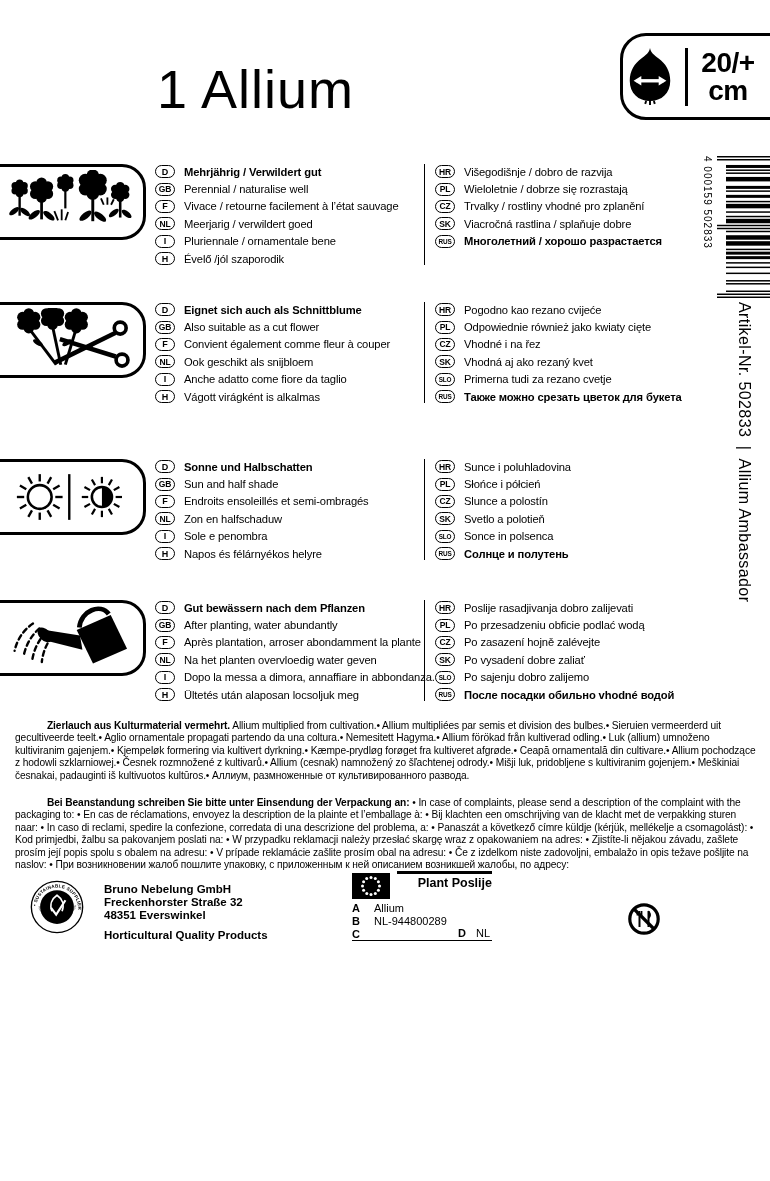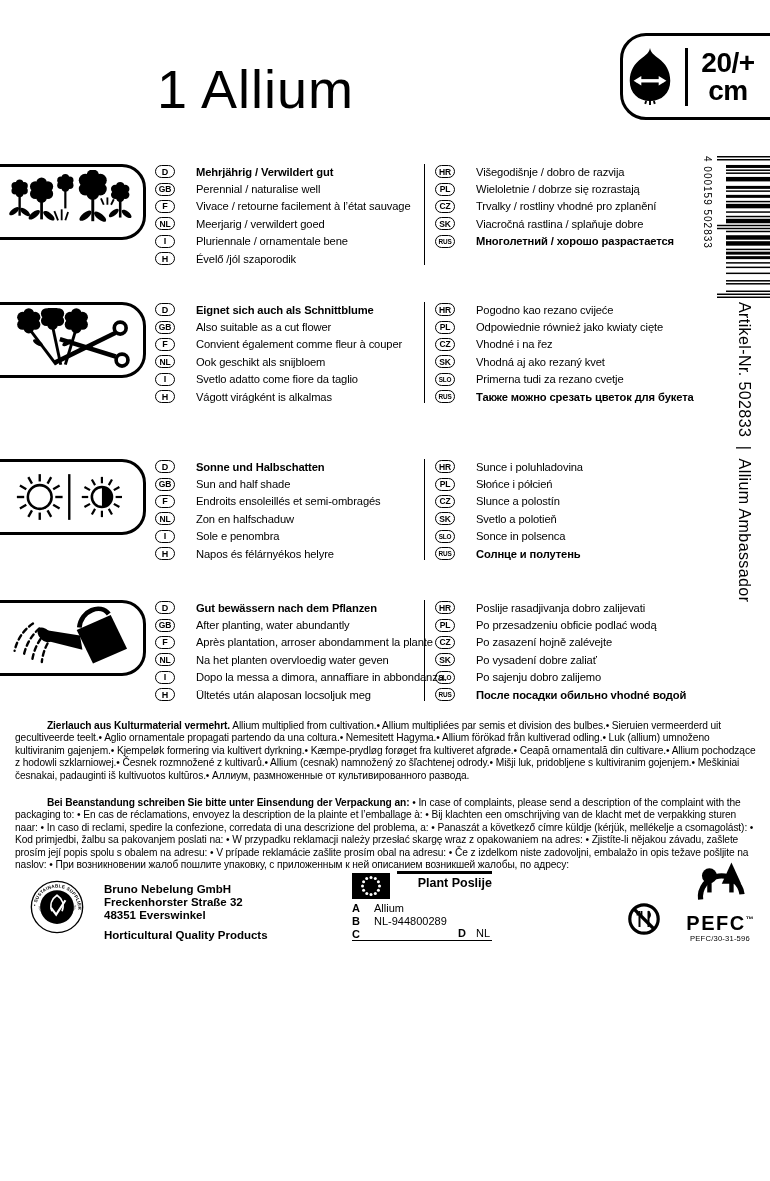--- a/index.html
+++ b/index.html
@@ -27,21 +27,21 @@
     border:3px solid #000;border-radius:24px;background:#fff;box-sizing:border-box;
     display:flex;align-items:center;justify-content:flex-end;padding-right:5px;}
   .divider{position:absolute;left:424px;top:1px;width:1.3px;height:101px;background:#000;}
   .col{position:absolute;top:0;display:flex;flex-direction:column;}
   .col-left{left:155px;}
   .col-right{left:435px;}
   .lang-row{display:flex;align-items:center;height:17.4px;}
   .lang-badge{flex:0 0 auto;min-width:20px;height:13px;border:1.4px solid #000;border-radius:7px;
     display:flex;align-items:center;justify-content:center;font-weight:700;font-size:8.5px;
     box-sizing:border-box;padding:0 2px;margin-right:9px;letter-spacing:-0.2px;}
-  .lang-text{font-size:11.2px;white-space:nowrap;letter-spacing:-0.12px;margin-left:12px;}
+  .lang-text{font-size:11.2px;white-space:nowrap;letter-spacing:-0.12px;}
   .lang-row.bold .lang-text{font-weight:700;}
   
   .para{position:absolute;left:15px;width:742px;font-size:10.2px;line-height:12.4px;letter-spacing:-0.1px;}
   .para .lead{font-weight:700;margin-left:32px;}
   
   .stamp{position:absolute;left:30px;top:880px;}
   .address{position:absolute;left:104px;top:883px;font-size:11.5px;line-height:13.2px;font-weight:700;}
   .tagline{position:absolute;left:104px;top:929px;font-size:11.5px;font-weight:700;}
   .passport{position:absolute;left:352px;top:871px;width:140px;font-size:11px;}
   .passport .flag{position:absolute;left:0;top:2px;}
@@ -299,21 +299,21 @@
         <div class="lang-row">
           <span class="lang-badge" style="font-size: 9px;">F</span>
           <span class="lang-text">Convient également comme fleur à couper</span>
         </div>
         <div class="lang-row">
           <span class="lang-badge">NL</span>
           <span class="lang-text">Ook geschikt als snijbloem</span>
         </div>
         <div class="lang-row">
           <span class="lang-badge" style="font-size: 9px;">I</span>
-          <span class="lang-text">Svetlo adatto come fiore da taglio</span>
+          <span class="lang-text">Anche adatto come fiore da taglio</span>
         </div>
         <div class="lang-row">
           <span class="lang-badge" style="font-size: 9px;">H</span>
           <span class="lang-text">Vágott virágként is alkalmas</span>
         </div>
       </div>
     <div class="col col-right">
         <div class="lang-row">
           <span class="lang-badge">HR</span>
           <span class="lang-text">Pogodno kao rezano cvijeće</span>
@@ -583,25 +583,14 @@
       <circle cx="17" cy="17" r="14.2" fill="none" stroke="#000" stroke-width="3.2"></circle>
       <line x1="12.5" y1="9" x2="12.5" y2="25" stroke="#000" stroke-width="2"></line>
       <line x1="10.3" y1="9" x2="10.3" y2="13.5" stroke="#000" stroke-width="1.4"></line>
       <line x1="14.7" y1="9" x2="14.7" y2="13.5" stroke="#000" stroke-width="1.4"></line>
       <line x1="21.5" y1="9" x2="21.5" y2="25" stroke="#000" stroke-width="2"></line>
       <path d="M21.5,8.5 C24.5,10.5 25,15 21.5,17 Z" fill="#000"></path>
       <line x1="7.5" y1="7.5" x2="26.5" y2="26.5" stroke="#000" stroke-width="3.2"></line>
     </svg>
   </div>
 
-  <div class="pefc">
-    <svg width="74" height="50" viewBox="0 0 84 52">
-      <path d="M 20,47 A 23,23 0 1 1 67,41" stroke="#000" stroke-width="6" fill="none"></path>
-      <circle cx="30" cy="20" r="8.5" fill="#000"></circle>
-      <rect x="27.5" y="25" width="5" height="14" fill="#000"></rect>
-      <polygon points="55,5 66,29 44,29" fill="#000"></polygon>
-      <rect x="52.5" y="27" width="5" height="12" fill="#000"></rect>
-    </svg>
-    <div class="pefc-name"><span>PEFC</span><sup>™</sup></div>
-    <div class="pefc-code">PEFC/30-31-596</div>
-  </div>
 
 </div>
 
 </body></html>

